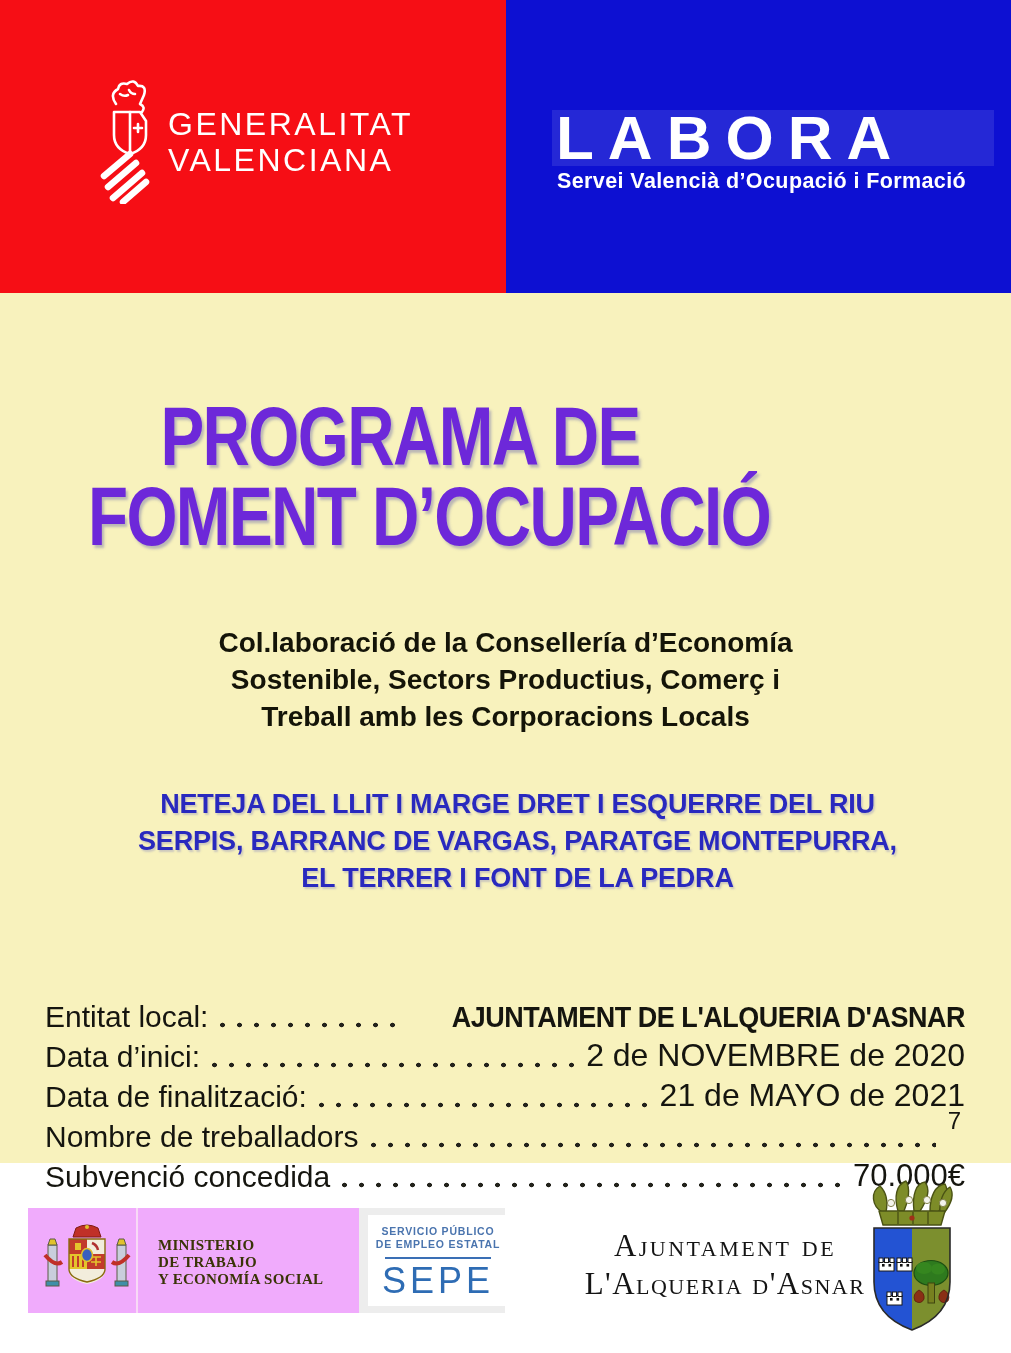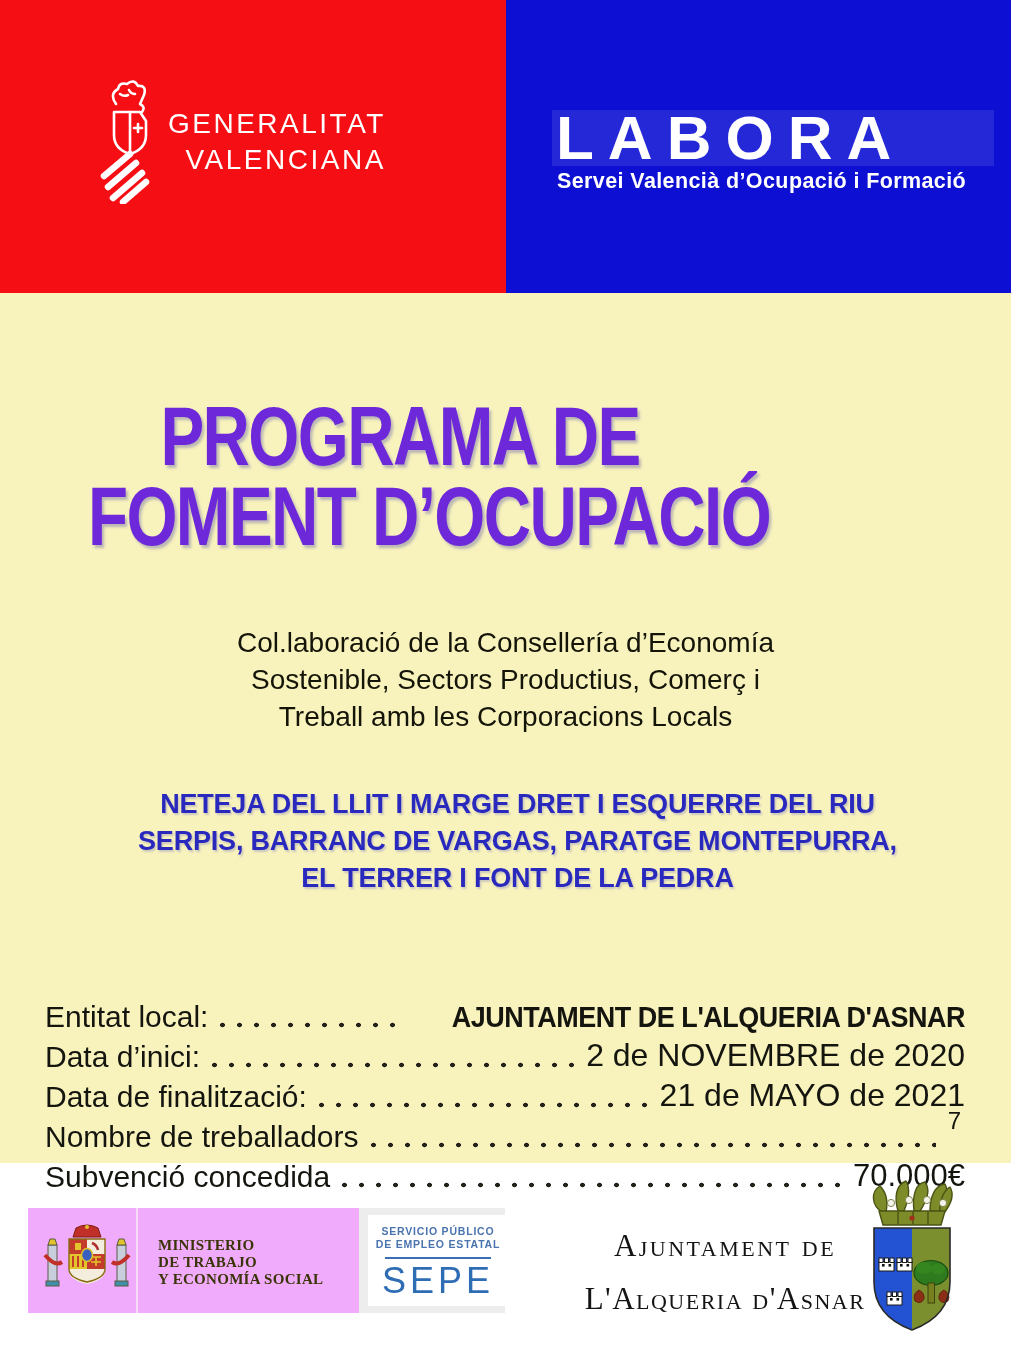--- a/index.html
+++ b/index.html
@@ -7,39 +7,39 @@
     position:relative; width:1011px; height:1353px;
     background:#ffffff; overflow:hidden;
     font-family:"Liberation Sans", sans-serif;
   }
   
   .hdr-red  { position:absolute; left:0;   top:0; width:506px; height:293px; background:#F60E15; }
   .hdr-blue { position:absolute; left:506px; top:0; width:505px; height:293px; background:#0D10D2; }
 
   .gva-emblem { position:absolute; left:96px; top:80px; width:62px; height:124px; }
   .gva-text { position:absolute; left:168px; top:106px; color:#ffffff;
-              font-size:28px; letter-spacing:2.5px; line-height:36px; font-weight:400; white-space:nowrap;text-align:right; }
+              font-size:32px; letter-spacing:2.5px; line-height:36px; font-weight:400; white-space:nowrap; }
 
   .labora-band { position:absolute; left:552px; top:110px; width:442px; height:56px; background:rgba(255,255,255,0.10); }
   .labora-word { position:absolute; left:556px; top:102px; width:436px; color:#ffffff;
                  font-size:62px; font-weight:bold; letter-spacing:14px; white-space:nowrap; }
   .labora-sub  { position:absolute; left:557px; top:169px; width:436px; color:#ffffff;
                  font-size:21.5px; font-weight:bold; letter-spacing:0.4px; white-space:nowrap; }
 
   
   .body-cream { position:absolute; left:0; top:293px; width:1011px; height:870px; background:#F8F2BD; }
 
   .title { position:absolute; left:0; top:396px; width:800px; text-align:center;
            color:#6d28d9; font-weight:bold; }
   .title-line { display:block; font-size:84px; line-height:80px; letter-spacing:-2px;
                 transform:scaleX(0.78); transform-origin:50% 50%; white-space:nowrap;
                 text-shadow:3px 3px 3px rgba(110,110,170,0.45); }
 
   .collab { position:absolute; left:0; top:624px; width:1011px; text-align:center;
-            color:#141408; font-size:28px; font-weight:normal; line-height:37px; }
+            color:#141408; font-size:28px; font-weight:bold; line-height:37px; }
 
   .project { position:absolute; left:0; top:786px; width:1011px; text-align:center;
              color:#2929BE; font-size:27px; font-weight:bold; line-height:37px; letter-spacing:-0.2px;
              text-shadow:1.5px 1.5px 2px rgba(120,120,190,0.35);padding-left:12px; }
 
   
   .details { position:absolute; left:45px; top:960px; width:920px; color:#15150F;margin-top:34px; }
   .drow { display:flex; align-items:flex-end; height:40px; font-size:30px; }
   .drow .lbl { white-space:nowrap; }
   .drow .leader { flex:1 1 auto; align-self:flex-end; height:7px; margin:0 12px 5px 12px;
@@ -62,21 +62,21 @@
   .sepe { position:absolute; left:359px; top:1208px; width:146px; height:105px; background:#EDEDED; }
   .sepe-box { position:absolute; left:9px; top:7px; width:140px; height:91px; background:#ffffff; }
   .sepe-small { margin-top:10px; text-align:center; color:#4A74AE;
                 font-size:10.5px; font-weight:bold; letter-spacing:0.8px; line-height:13px; }
   .sepe-rule { margin:6px auto 0 auto; width:106px; height:2px; background:#3A6FB5; }
   .sepe-word { text-align:center; color:#2E6CB4; font-size:36px; letter-spacing:4px; margin-top:1px; }
 
   .ajuntament { position:absolute; left:575px; top:1228px; width:300px; text-align:center;
                 font-family:"Liberation Serif", serif; font-variant:small-caps; color:#141414; }
   .aj-line1 { font-size:31px; letter-spacing:2.5px; }
-  .aj-line2 { font-size:31px; letter-spacing:1.5px; margin-top:17px; }
+  .aj-line2 { font-size:31px; letter-spacing:1.5px; margin-top:2px; }
 
   .alq-arms { position:absolute; left:858px; top:1176px; width:110px; height:162px; }
 </style>
 </head>
 <body>
 
 <div class="page">
 
   <div class="hdr-red">
     <svg class="gva-emblem" viewBox="0 0 62 124">

